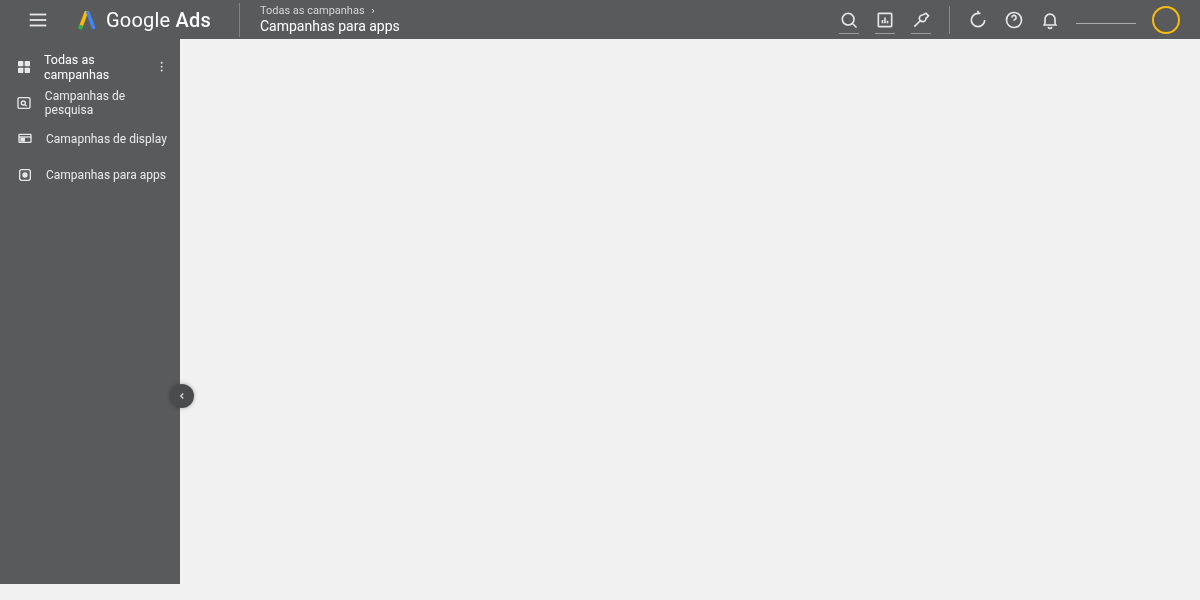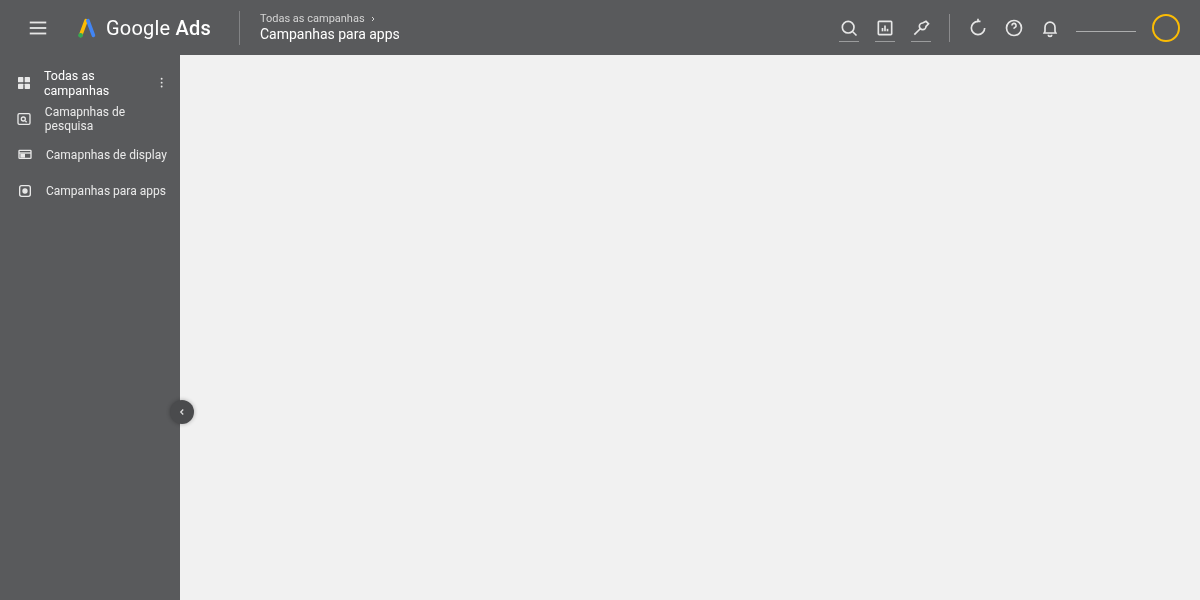--- a/index.html
+++ b/index.html
@@ -4,21 +4,21 @@
   <style>
     * { margin: 0; padding: 0; box-sizing: border-box; }
     body {
       font-family: Roboto, Arial, sans-serif;
       width: 1200px;
       height: 600px;
       overflow: hidden;
       background: #f1f1f1;
     }
     .header {
-      height: 55px;
+      height: 39px;
       background: #595a5c;
       display: flex;
       align-items: center;
       color: #fff;
       padding: 0 8px;
       position: relative;
     }
     .hamburger {
       width: 40px;
       height: 40px;
@@ -264,21 +264,21 @@
     </div>
 
     <div class="side-item">
       <span class="sicon">
         <svg viewBox="0 0 24 24" fill="#e8e8e8">
             <rect x="3" y="4" width="18" height="16" rx="2" fill="none" stroke="#e8e8e8" stroke-width="2"></rect>
             <circle cx="11" cy="12" r="3" fill="none" stroke="#e8e8e8" stroke-width="2"></circle>
             <line x1="14" y1="15" x2="16" y2="17" stroke="#e8e8e8" stroke-width="2"></line>
           </svg>
       </span>
-      <span>Camapnhas de pesquisa</span>
+      <span>Campanhas de pesquisa</span>
     </div>
 
     <div class="side-item">
       <span class="sicon">
         <svg viewBox="0 0 24 24" fill="none" stroke="#e8e8e8" stroke-width="2">
             <rect x="3" y="5" width="18" height="12" rx="1"></rect>
             <line x1="3" y1="9" x2="21" y2="9"></line>
             <rect x="6" y="11" width="5" height="4" fill="#e8e8e8"></rect>
           </svg>
       </span>

